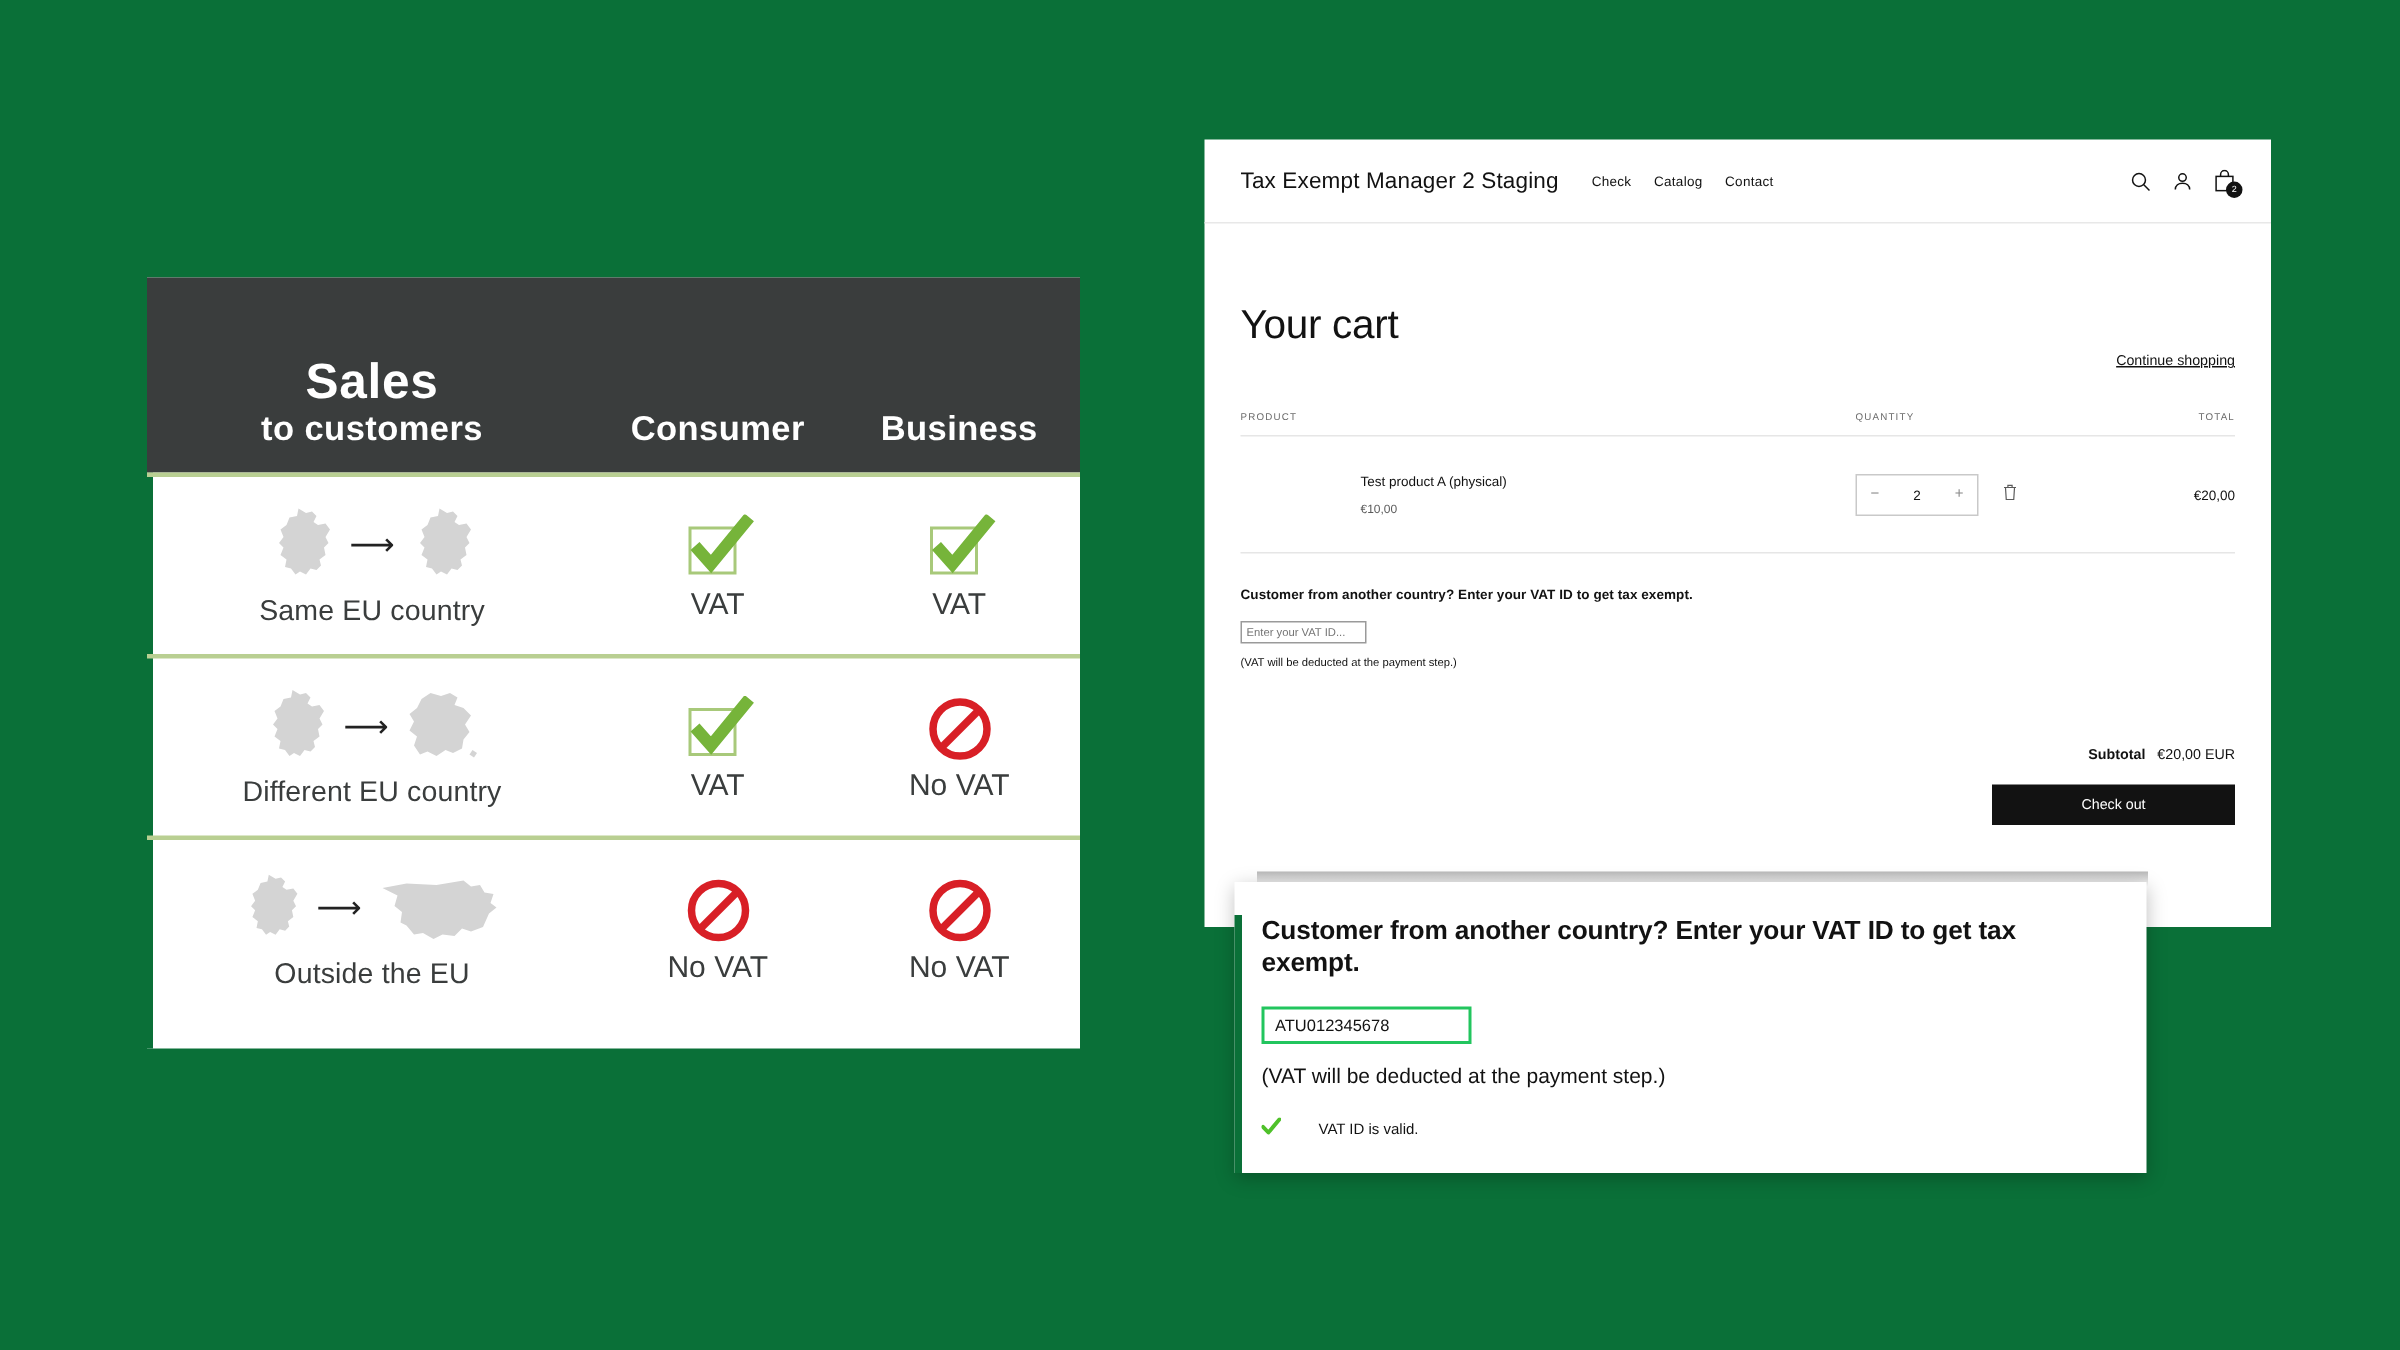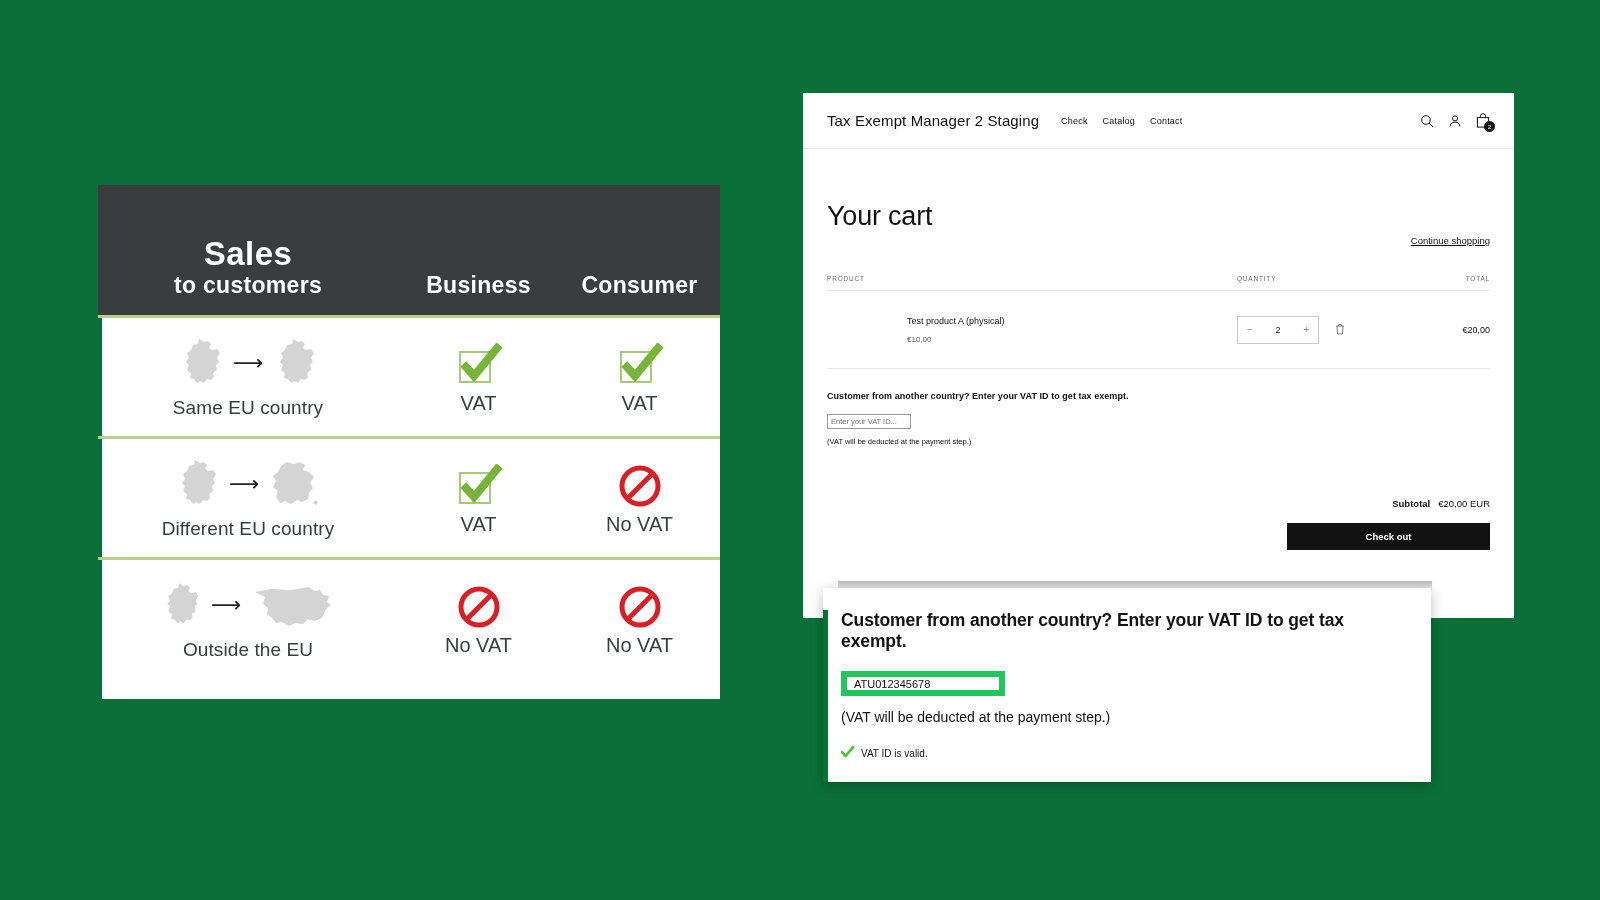--- a/index.html
+++ b/index.html
@@ -166,22 +166,22 @@
     font-family:"Liberation Sans", sans-serif;
   }
   .vat-note { font-size:7.5px; color:#121212; margin-top:8px; }
 
   .totals { margin-top:52px; text-align:right; }
   .sub-line { font-size:9.5px; color:#121212; }
   .sub-line .lbl { font-weight:bold; margin-right:8px; }
   .tax-note { font-size:7.5px; color:#5a5a5a; margin-top:14px; }
   .checkout-btn {
     margin-top:14px; margin-left:auto;
-    width:203px; height:27px; background:#121212; color:#fff;
-    border:none; font-size:9.5px; font-weight:bold;
+    width:162px; height:27px; background:#121212; color:#fff;
+    border:none; font-size:9.5px; font-weight:normal;
     display:flex; align-items:center; justify-content:center;
     cursor:pointer; font-family:"Liberation Sans", sans-serif;
   }
 
   
   #inset {
     position:absolute; left:823px; top:588px;
     width:608px; height:194px;
     background:#ffffff;
     box-shadow:0 3px 12px rgba(0,0,0,0.25);
@@ -190,42 +190,42 @@
     position:absolute; left:838px; top:581px; width:594px; height:10px;
     background:linear-gradient(to bottom, rgba(0,0,0,0.28), rgba(0,0,0,0));
   }
   #inset-strip {
     position:absolute; left:0; top:22px; width:5px; height:172px;
     background:#0a7038;
   }
   .in-body { padding:22px 18px 0 18px; }
   .in-prompt { font-size:17.5px; color:#121212; font-weight:bold; letter-spacing:-0.1px; }
   .in-input {
-    margin-top:19px; width:164px; height:25px;
-    border:6px solid #22c55e; background:#fff;
+    margin-top:19px; width:140px; height:25px;
+    border:2px solid #22c55e; background:#fff;
     font-size:11px; color:#121212; padding:0 7px;
     font-family:"Liberation Sans", sans-serif;
   }
   .in-note { font-size:14px; color:#121212; margin-top:13px; }
-  .in-valid { display:flex; align-items:center; gap:7px; margin-top:19px; }
+  .in-valid { display:flex; align-items:center; gap:25px; margin-top:19px; }
   .in-valid-text { font-size:10px; color:#121212; }
 </style>
 </head>
 <body>
 
 <div id="infographic">
   <div id="ig-strip"></div>
 
   <div class="ig-header">
     <div class="ig-h-cell ig-h-sales">
       <span class="l1">Sales</span>
       <span class="l2">to customers</span>
     </div>
+    <div class="ig-h-col">Consumer</div>
     <div class="ig-h-col">Business</div>
-    <div class="ig-h-col">Consumer</div>
   </div>
 
   <div class="ig-row">
     <div class="ig-cell-label">
       <div class="ig-maps">
         <span>
           <svg width="44" height="52" viewBox="0 0 44 52">
               <path fill="#d4d4d4" d="M20 2l5 3 4-1 3 3-2 4 3 2 5-1 3 4-3 5 2 4-3 3 1 5-4 3 1 4-3 3-4-1-3 4-4-2-3 2-3-4-4-1 1-5-4-3 2-5-3-3 3-4-2-5 4-3 2-5 5-1z"></path>
             </svg>
         </span>

